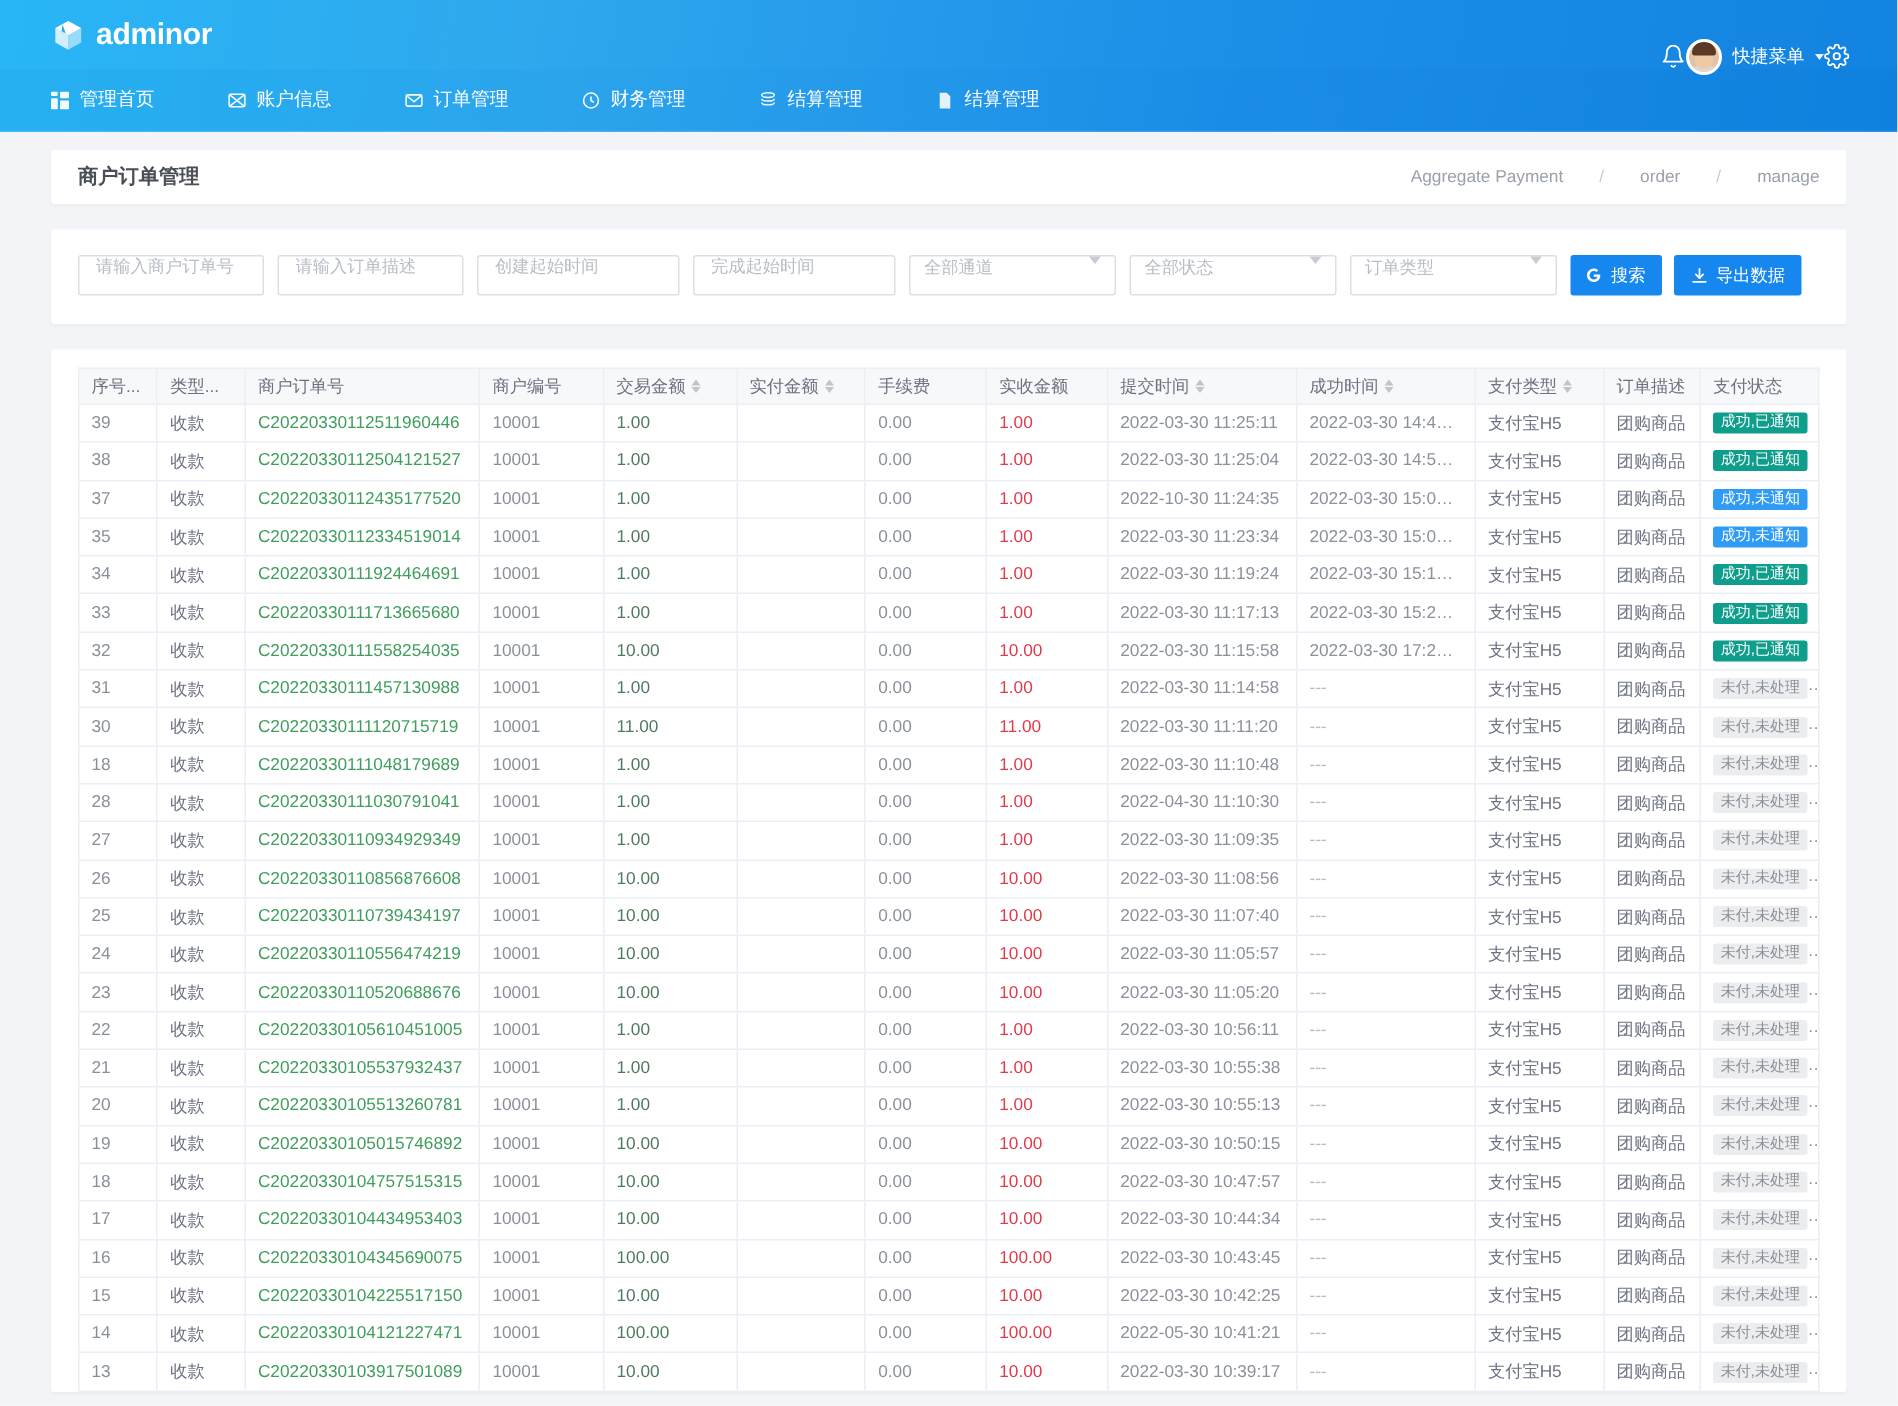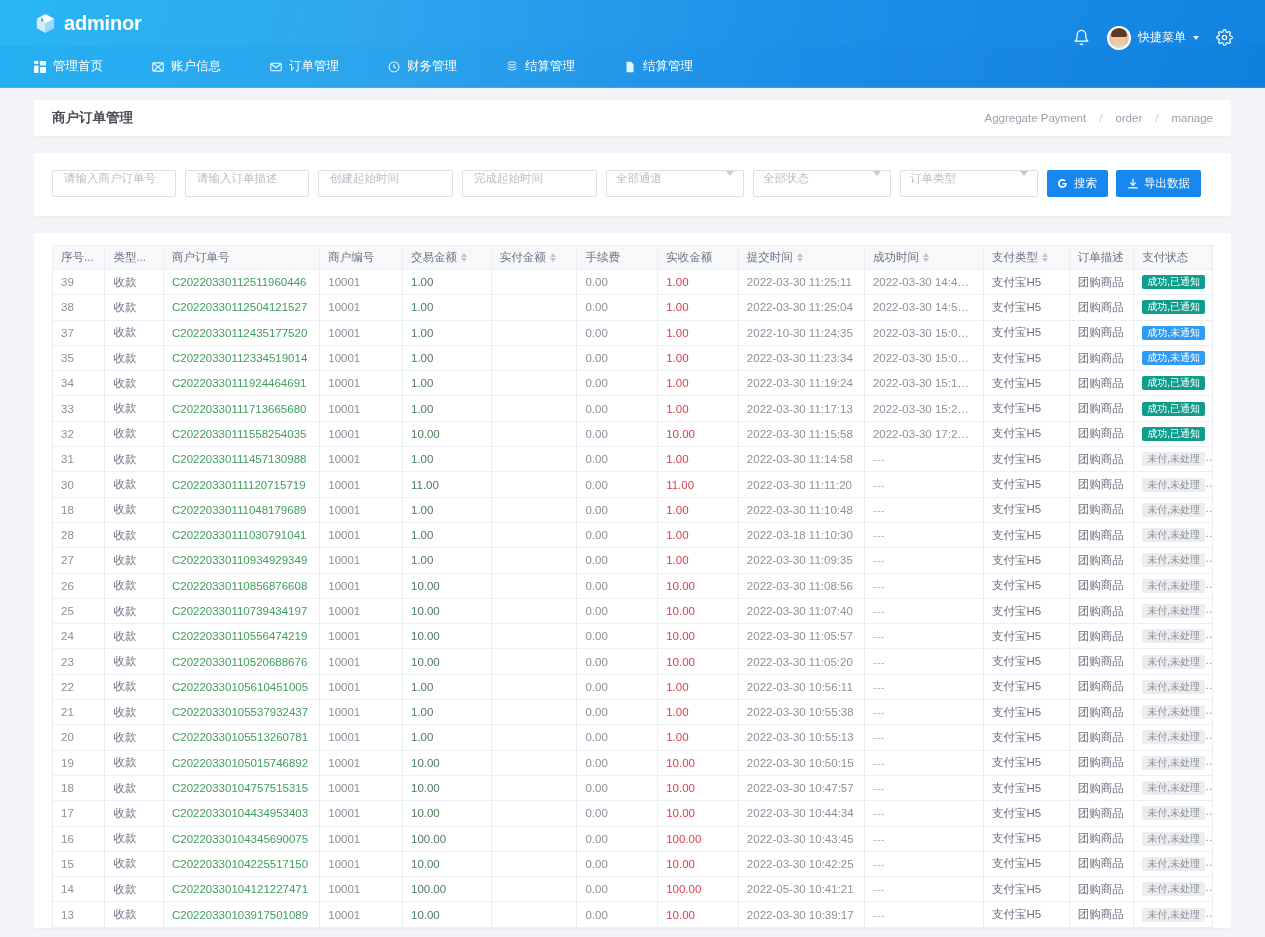--- a/index.html
+++ b/index.html
@@ -20,21 +20,21 @@
     display: flex; align-items: center;
     padding: 0 18px 0 34px;
     position: relative;
   }
   .brand { display: flex; align-items: center; gap: 7px; }
   .brand-mark { width: 23px; height: 23px; display: block; }
   .brand-text {
     color: #fff; font-size: 20px; font-weight: bold; letter-spacing: -0.2px;
   }
   .topbar-right {
-    margin-left: auto; display: flex; align-items: center; gap: 17px;
+    margin-left: auto; display: flex; align-items: center; 
     padding-right: 14px;
     margin-top: 29px;
   }
   .ic { display: inline-flex; align-items: center; justify-content: center; }
   .ic svg { display: block; }
   .user-chip { display: flex; align-items: center; gap: 7px; cursor: pointer; }
   .avatar {
     width: 24px; height: 24px; border-radius: 50%;
     background: #e3c3a8; border: 2px solid #fff; overflow: hidden;
     position: relative; flex: 0 0 auto;
@@ -76,21 +76,21 @@
 
   
   .content { padding: 12px 34px 0 34px; }
 
   .page-head {
     background: #fff; border-radius: 2px;
     height: 36px; display: flex; align-items: center;
     padding: 0 18px; box-shadow: 0 1px 2px rgba(0,0,0,.04);
   }
   .page-title { font-size: 13.5px; font-weight: bold; color: #4a4f57; }
-  .crumbs { margin-left: auto; display: flex; align-items: center; gap: 13px; font-size: 11.5px; }
+  .crumbs { margin-left: auto; display: flex; align-items: center; gap: 24px; font-size: 11.5px; }
   .crumb { color: #9aa1ab; }
   .crumb.link { color: #9aa1ab; cursor: pointer; }
   .crumb-sep { color: #c7ccd4; }
 
   
   .filter-card {
     background: #fff; border-radius: 2px;
     margin-top: 17px; padding: 17px 18px 19px 18px;
     box-shadow: 0 1px 2px rgba(0,0,0,.04);
   }
@@ -625,21 +625,21 @@
           </tr>
           <tr>
             <td class="c-idx">28</td>
             <td class="c-type">收款</td>
             <td class="c-orderno">C20220330111030791041</td>
             <td class="c-mno">10001</td>
             <td class="c-amt">1.00</td>
             <td class="c-paid"></td>
             <td class="c-fee">0.00</td>
             <td class="c-recv">1.00</td>
-            <td class="c-time">2022-03-18 11:10:30</td>
+            <td class="c-time">2022-04-30 11:10:30</td>
             <td class="c-dash">---</td>
             <td class="c-paytype">支付宝H5</td>
             <td class="c-desc">团购商品</td>
             <td><span class="tag gray">未付,未处理</span></td>
           </tr>
           <tr>
             <td class="c-idx">27</td>
             <td class="c-type">收款</td>
             <td class="c-orderno">C20220330110934929349</td>
             <td class="c-mno">10001</td>

